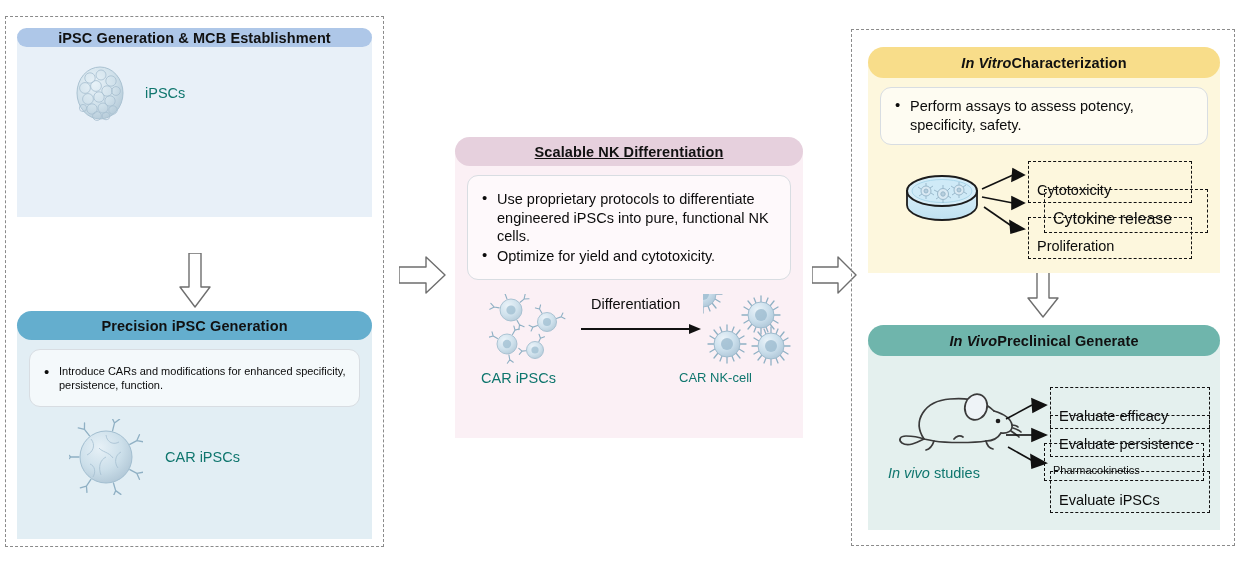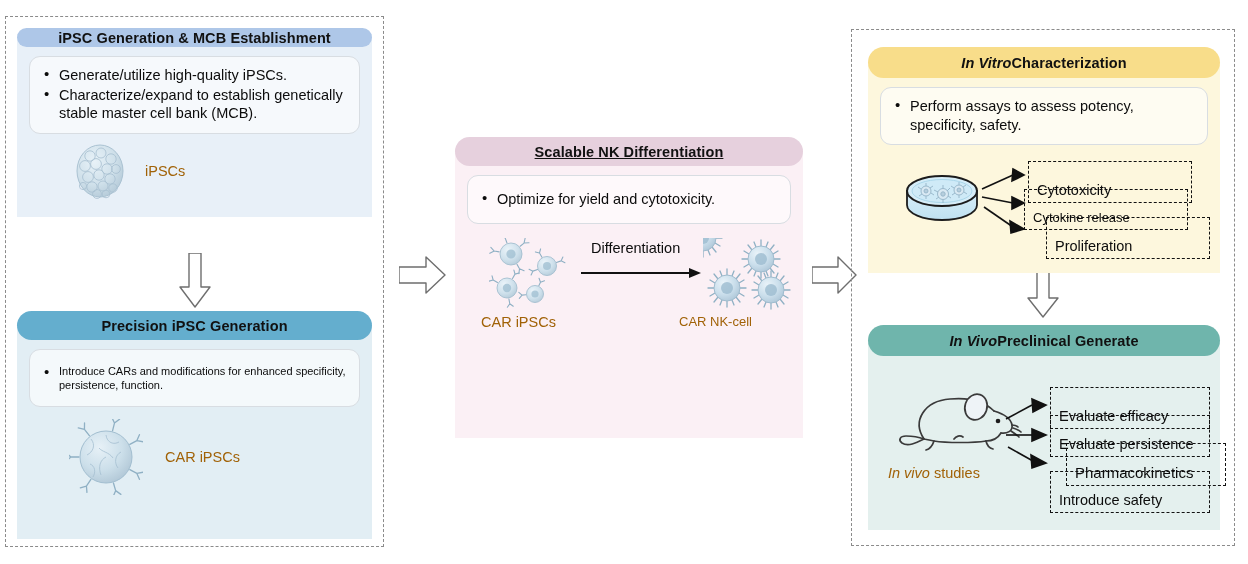--- a/index.html
+++ b/index.html
@@ -63,21 +63,21 @@
   .s-eng    .stage-body   { background: #e2eef4; }
   .s-nk     .stage-header { background: #e6d0dd; text-decoration: underline; }
   .s-nk     .stage-body   { background: #fbf0f5; }
   .s-vitro  .stage-header { background: #f8dd8a; }
   .s-vitro  .stage-body   { background: #fdf7dd; }
   .s-vivo   .stage-header { background: #6fb5ac; }
   .s-vivo   .stage-body   { background: #e4f0ee; }
 
   
   .figure-row { display: flex; align-items: center; }
-  .fig-label { color: #a16207; }
+  .fig-label { color: #0f766e; }
 
   
   .chip {
     border: 1.4px dashed #111111;
     background: transparent;
     color: #0c0c0c;
     padding: 20px 8px 4px 8px;
     white-space: nowrap;
   }
 
@@ -88,26 +88,20 @@
 </head>
 <body>
 
 <div id="stage">
 
   <div class="group-box" style="left:5px; top:16px; width:379px; height:531px;"></div>
 
   <div class="stage-card s-ipsc" style="left:17px; top:28px; width:355px;">
     <div class="stage-header" style="height:19px; font-size:14.5px;">iPSC Generation &amp; MCB Establishment</div>
     <div class="stage-body" style="height:183px;">
-      <div class="bullet-card">
-        <ul class="bullets" style="font-size:14.5px;">
-          <li>Generate/utilize high-quality iPSCs.</li>
-          <li>Characterize/expand to establish genetically stable master cell bank (MCB).</li>
-        </ul>
-      </div>
       <div class="figure-row" style="margin-top:8px; padding-left:44px;">
 
         <span style="line-height:0;">
           <svg width="54" height="58" viewBox="0 0 54 58">
             <defs>
               <radialGradient id="colonyG" cx="38%" cy="32%" r="72%">
                 <stop offset="0%" stop-color="#e8f2f8"></stop>
                 <stop offset="62%" stop-color="#cfe0ea"></stop>
                 <stop offset="100%" stop-color="#b6cbd9"></stop>
               </radialGradient>
@@ -208,20 +202,21 @@
     <svg width="48" height="44" viewBox="0 0 48 44">
       <polygon points="0,14 27,14 27,4 46,22 27,40 27,30 0,30" fill="#ffffff" stroke="#6e6e6e" stroke-width="1.4" stroke-linejoin="round"></polygon>
     </svg>
   </div>
 
   <div class="stage-card s-nk" style="left:455px; top:137px; width:348px;">
     <div class="stage-header" style="height:29px; font-size:14.5px;">Scalable NK Differentiation</div>
     <div class="stage-body" style="height:285px;">
       <div class="bullet-card" style="padding-top:14px; padding-bottom:14px;">
         <ul class="bullets" style="font-size:14.5px;">
+          <li>Use proprietary protocols to differentiate engineered iPSCs into pure, functional NK cells.</li>
           <li>Optimize for yield and cytotoxicity.</li>
         </ul>
       </div>
 
       <div style="position:relative; height:110px; margin-top:14px;">
 
         <span style="position:absolute; left:22px; top:0; line-height:0;">
           <svg width="96" height="72" viewBox="0 0 96 72">
             <defs>
               <radialGradient id="miniG" cx="36%" cy="30%" r="74%">
@@ -396,22 +391,22 @@
                 <polygon points="33,6 44,12 32,18"></polygon>
               <line x1="2" y1="34" x2="33" y2="40"></line>
                 <polygon points="32,34 44,40 32,46"></polygon>
               <line x1="4" y1="44" x2="33" y2="64"></line>
                 <polygon points="30,58 44,66 31,70"></polygon>
             </g>
           </svg>
         </span>
 
         <span class="chip" style="position:absolute; left:148px; top:6px; width:164px; font-size:14.5px;">Cytotoxicity</span>
-        <span class="chip" style="position:absolute; left:144px; top:34px; width:164px; font-size:13px;">Cytokine release</span>
-        <span class="chip" style="position:absolute; left:166px; top:62px; width:164px; font-size:14.5px;">Proliferation</span>
+        <span class="chip" style="position:absolute; left:164px; top:34px; width:164px; font-size:16px;">Cytokine release</span>
+        <span class="chip" style="position:absolute; left:148px; top:62px; width:164px; font-size:14.5px;">Proliferation</span>
       </div>
     </div>
   </div>
 
   <div class="arrow-wrap" style="left:1026px; top:267px;">
     <svg width="34" height="52" viewBox="0 0 34 52">
       <polygon points="11,0 23,0 23,31 32,31 17,50 2,31 11,31" fill="#ffffff" stroke="#6e6e6e" stroke-width="1.4" stroke-linejoin="round"></polygon>
     </svg>
   </div>
 
@@ -455,19 +450,19 @@
               <line x1="2" y1="40" x2="28" y2="40"></line>
                 <polygon points="28,34 42,40 28,46"></polygon>
               <line x1="4" y1="52" x2="29" y2="66"></line>
                 <polygon points="27,60 42,68 28,73"></polygon>
             </g>
           </svg>
         </span>
 
         <span class="chip" style="position:absolute; left:170px; top:18px; width:160px; font-size:14.5px;">Evaluate efficacy</span>
         <span class="chip" style="position:absolute; left:170px; top:46px; width:160px; font-size:14.5px;">Evaluate persistence</span>
-        <span class="chip" style="position:absolute; left:186px; top:74px; width:160px; font-size:15px;">Pharmacokinetics</span>
-        <span class="chip" style="position:absolute; left:170px; top:102px; width:160px; font-size:14.5px;">Introduce safety</span>
+        <span class="chip" style="position:absolute; left:164px; top:74px; width:160px; font-size:11px;">Pharmacokinetics</span>
+        <span class="chip" style="position:absolute; left:170px; top:102px; width:160px; font-size:14.5px;">Evaluate iPSCs</span>
       </div>
     </div>
   </div>
 
 </div>
 
 </body></html>

